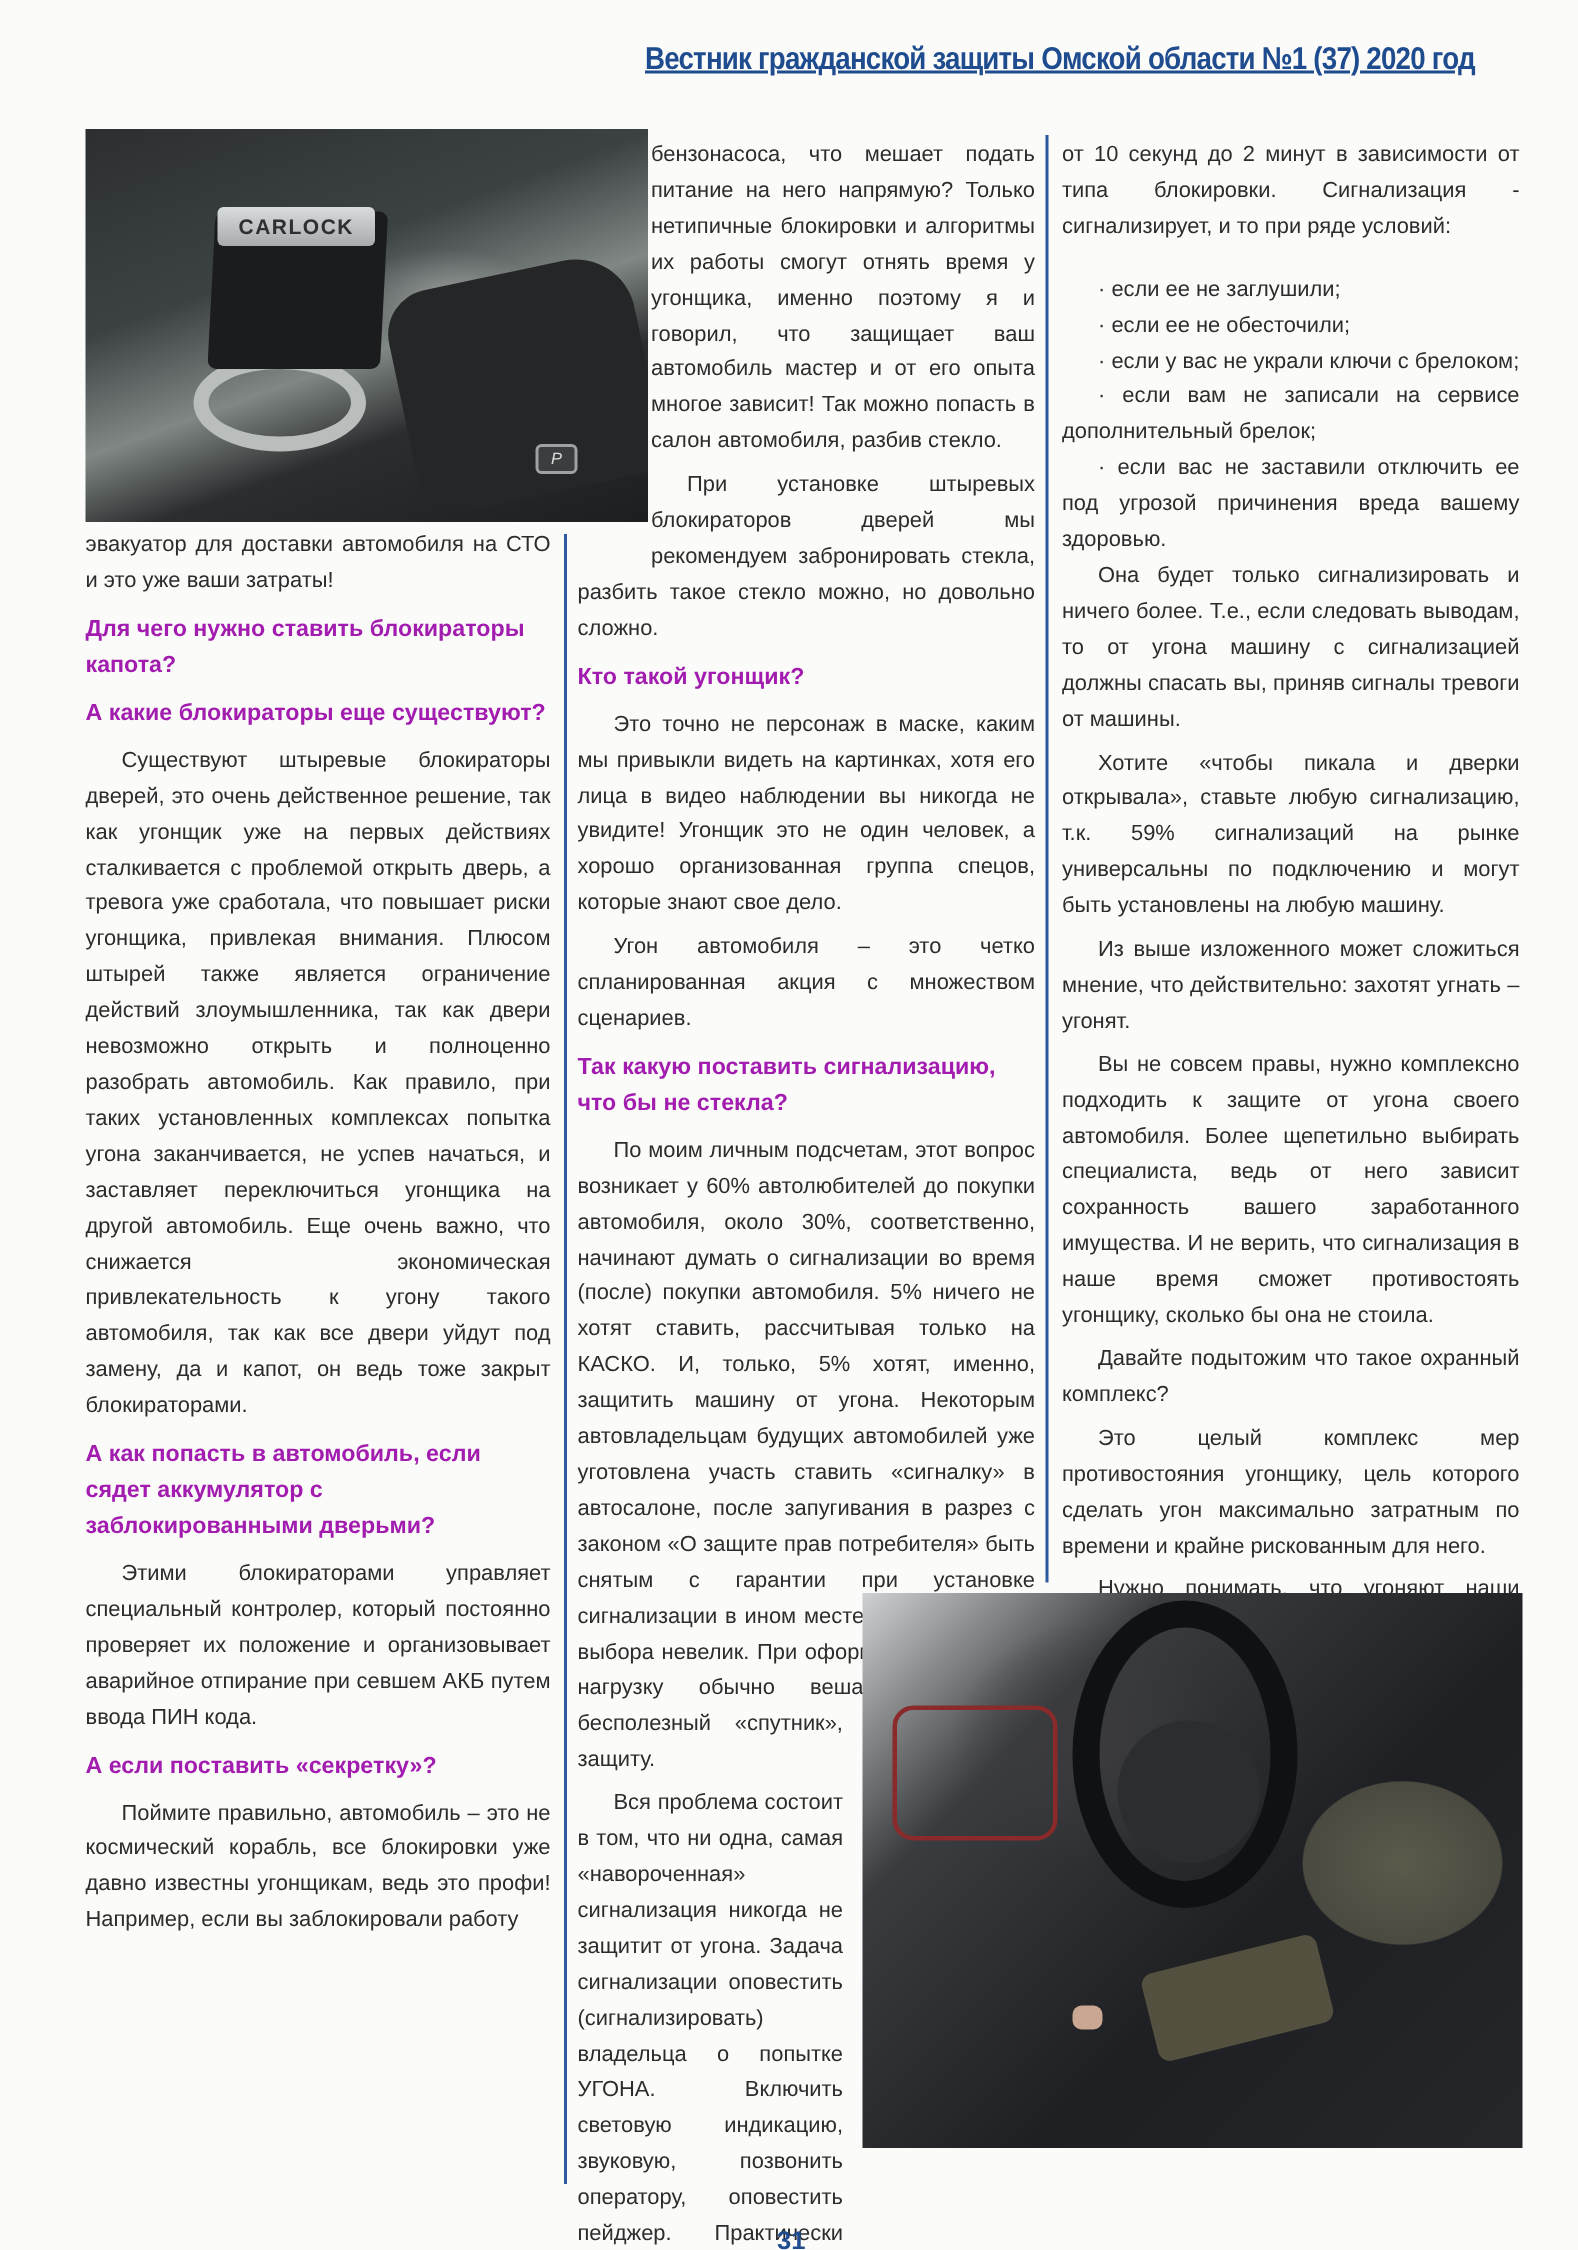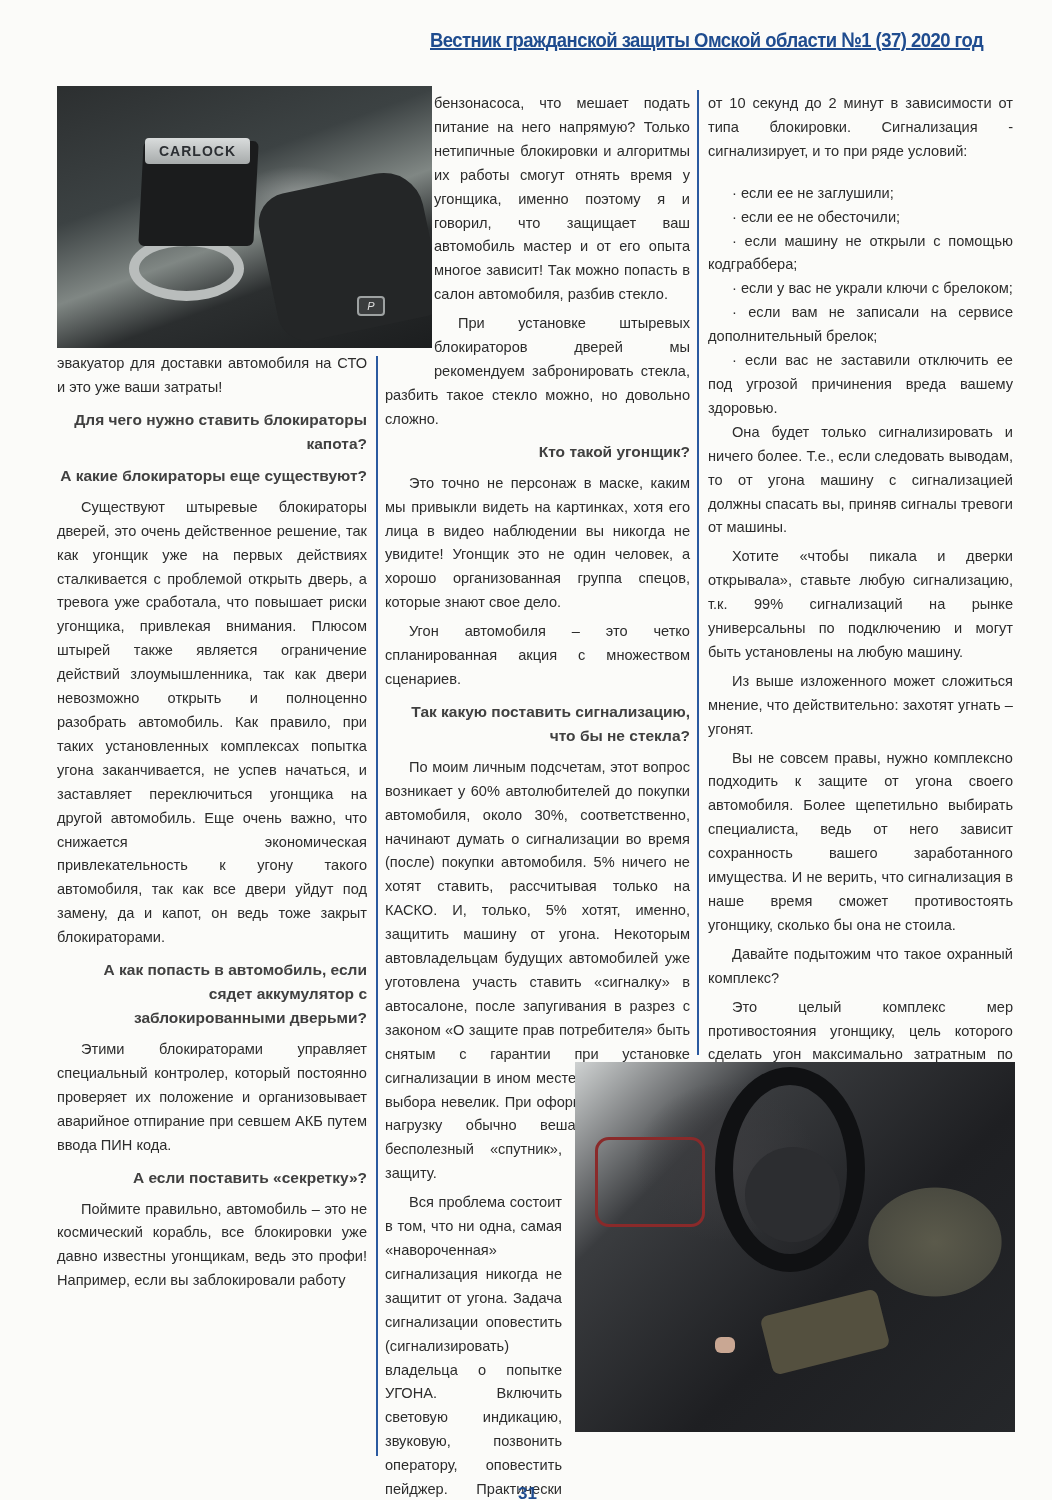--- a/index.html
+++ b/index.html
@@ -48,22 +48,22 @@
     border: 3px solid #8a2a2a; border-radius: 14px; }
   .hand { position: absolute; left: 140px; top: 275px; width: 20px; height: 16px;
     background: #c9a793; border-radius: 6px; }
   .sleeve { position: absolute; left: 190px; top: 240px; width: 120px; height: 60px;
     background: #54503f; transform: rotate(-14deg); border-radius: 8px; }
 
   .col { position: absolute; font-size: 14.6px; line-height: 23.9px; color: #2c2c2c;
     text-align: justify; }
   .col p { text-indent: 24px; margin-bottom: 5px; }
   .col p.noind { text-indent: 0; }
-  .col h3 { font-weight: bold; color: #404040; font-size: 15.5px; line-height: 24px;
-    text-align: right; margin: 8px 0 8px; }
+  .col h3 { font-weight: bold; color: #a21caf; font-size: 15.5px; line-height: 24px;
+    text-align: left; margin: 8px 0 8px; }
   .col ul { list-style: none; margin-top: 18px; }
   .col li { text-indent: 24px; margin-bottom: 0; }
   .col li::before { content: "· "; }
 
   .pagenum { position: absolute; left: 518px; top: 1484px; font-size: 17px; font-weight: bold;
     color: #1f4c8f; font-family: "Liberation Sans", sans-serif; }
 </style>
 </head>
 <body>
 
@@ -102,27 +102,26 @@
   <p>По моим личным подсчетам, этот вопрос возникает у 60% автолюбителей до покупки автомобиля, около 30%, соответственно, начинают думать о сигнализации во время (после) покупки автомобиля. 5% ничего не хотят ставить, рассчитывая только на КАСКО. И, только, 5% хотят, именно, защитить машину от угона. Некоторым автовладельцам будущих автомобилей уже уготовлена участь ставить «сигналку» в автосалоне, после запугивания в разрез с законом «О защите прав потребителя» быть снятым с гарантии при установке сигнализации в ином месте. Обычно список выбора невелик. При оформлении КАСКО в нагрузку обычно вешают абсолютно бесполезный «спутник», вроде бы как защиту.</p>
   <div style="float:right; width:128px; height:420px;"></div>
   <p>Вся проблема состоит в том, что ни одна, самая «навороченная» сигнализация никогда не защитит от угона. Задача сигнализации оповестить (сигнализировать) владельца о попытке УГОНА. Включить световую индикацию, звуковую, позвонить оператору, оповестить пейджер. Практически все сигнализации имеют еще и режим блокировки двигателя, затягивающие угон на время</p>
 </div>
 
 <div class="col" style="left:708px; top:92px; width:305px;">
   <p class="noind">от 10 секунд до 2 минут в зависимости от типа блокировки. Сигнализация - сигнализирует, и то при ряде условий:</p>
   <ul>
     <li>если ее не заглушили;</li>
     <li>если ее не обесточили;</li>
-    <li>если машину не открыли с помощью кодграббера;</li>
     <li>если у вас не украли ключи с брелоком;</li>
     <li>если вам не записали на сервисе дополнительный брелок;</li>
     <li>если вас не заставили отключить ее под угрозой причинения вреда вашему здоровью.</li>
   </ul>
   <p>Она будет только сигнализировать и ничего более. Т.е., если следовать выводам, то от угона машину с сигнализацией должны спасать вы, приняв сигналы тревоги от машины.</p>
-  <p>Хотите «чтобы пикала и дверки открывала», ставьте любую сигнализацию, т.к. 99% сигнализаций на рынке универсальны по подключению и могут быть установлены на любую машину.</p>
+  <p>Хотите «чтобы пикала и дверки открывала», ставьте любую сигнализацию, т.к. 59% сигнализаций на рынке универсальны по подключению и могут быть установлены на любую машину.</p>
   <p>Из выше изложенного может сложиться мнение, что действительно: захотят угнать – угонят.</p>
   <p>Вы не совсем правы, нужно комплексно подходить к защите от угона своего автомобиля. Более щепетильно выбирать специалиста, ведь от него зависит сохранность вашего заработанного имущества. И не верить, что сигнализация в наше время сможет противостоять угонщику, сколько бы она не стоила.</p>
   <p>Давайте подытожим что такое охранный комплекс?</p>
   <p>Это целый комплекс мер противостояния угонщику, цель которого сделать угон максимально затратным по времени и крайне рискованным для него.</p>
   <p>Нужно понимать, что угоняют наши автомобили для заработка, поэтому комплекс должен сделать угон вашего автомобиля экономически невыгодным.</p>
 </div>
 
 <div class="photo photo2">
   <div class="dash-red"></div>
   <div class="wheel"></div>

